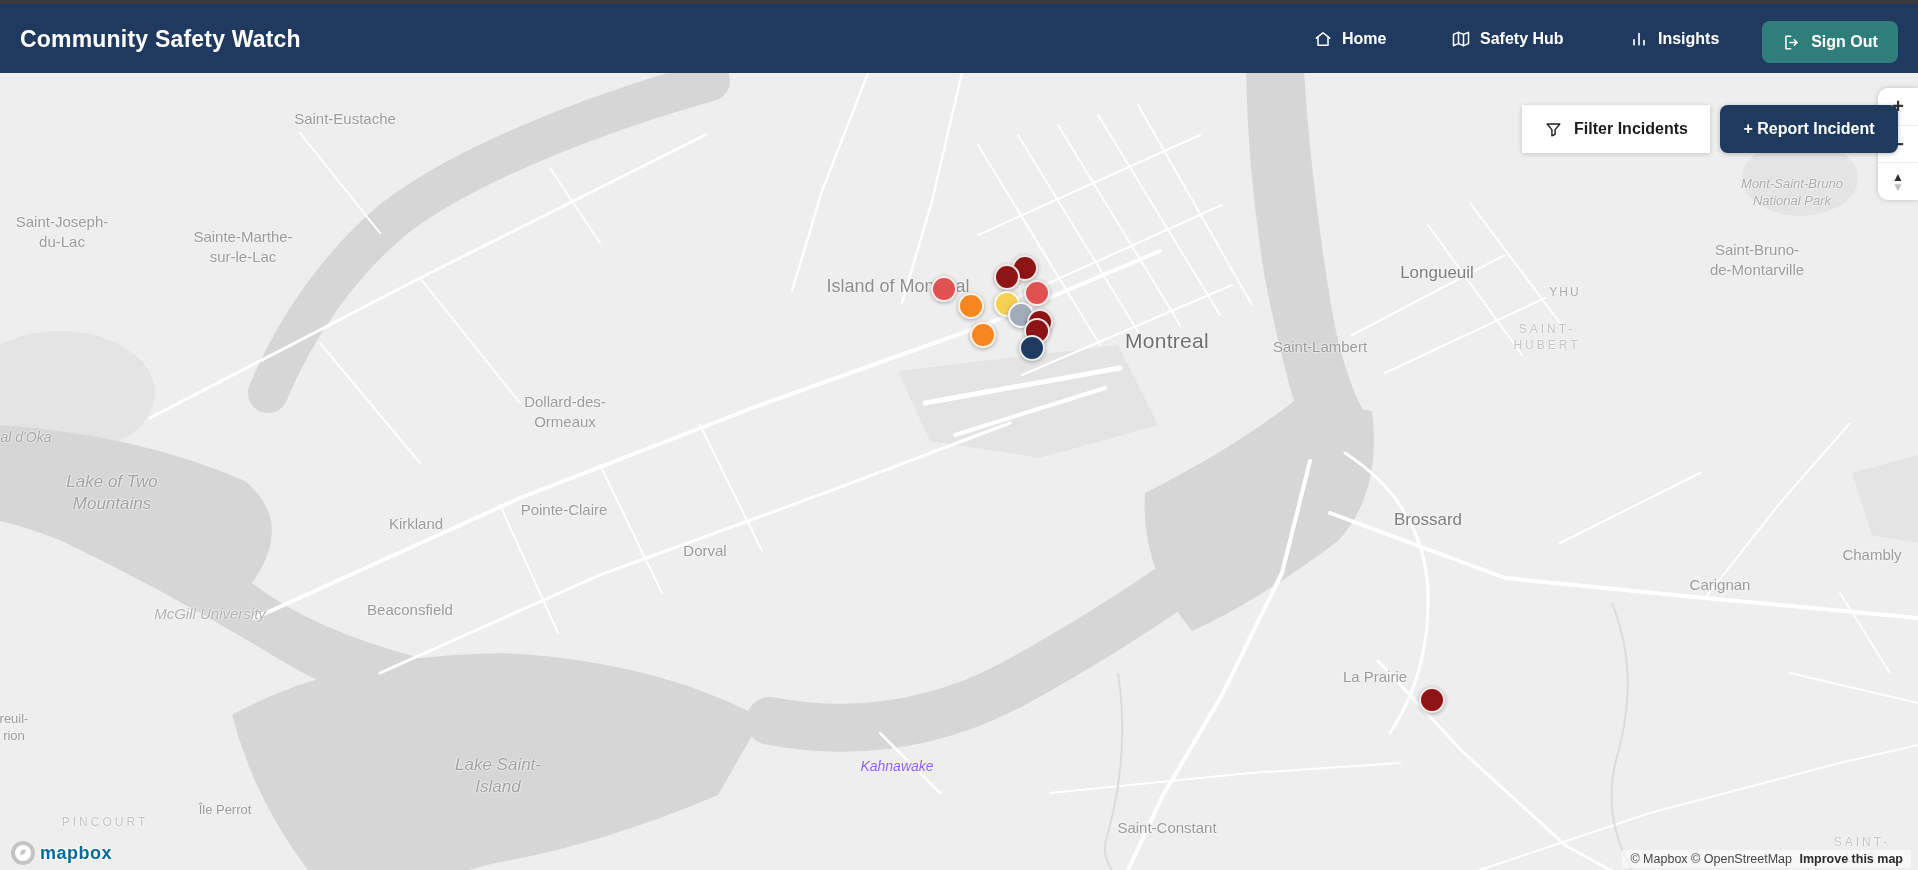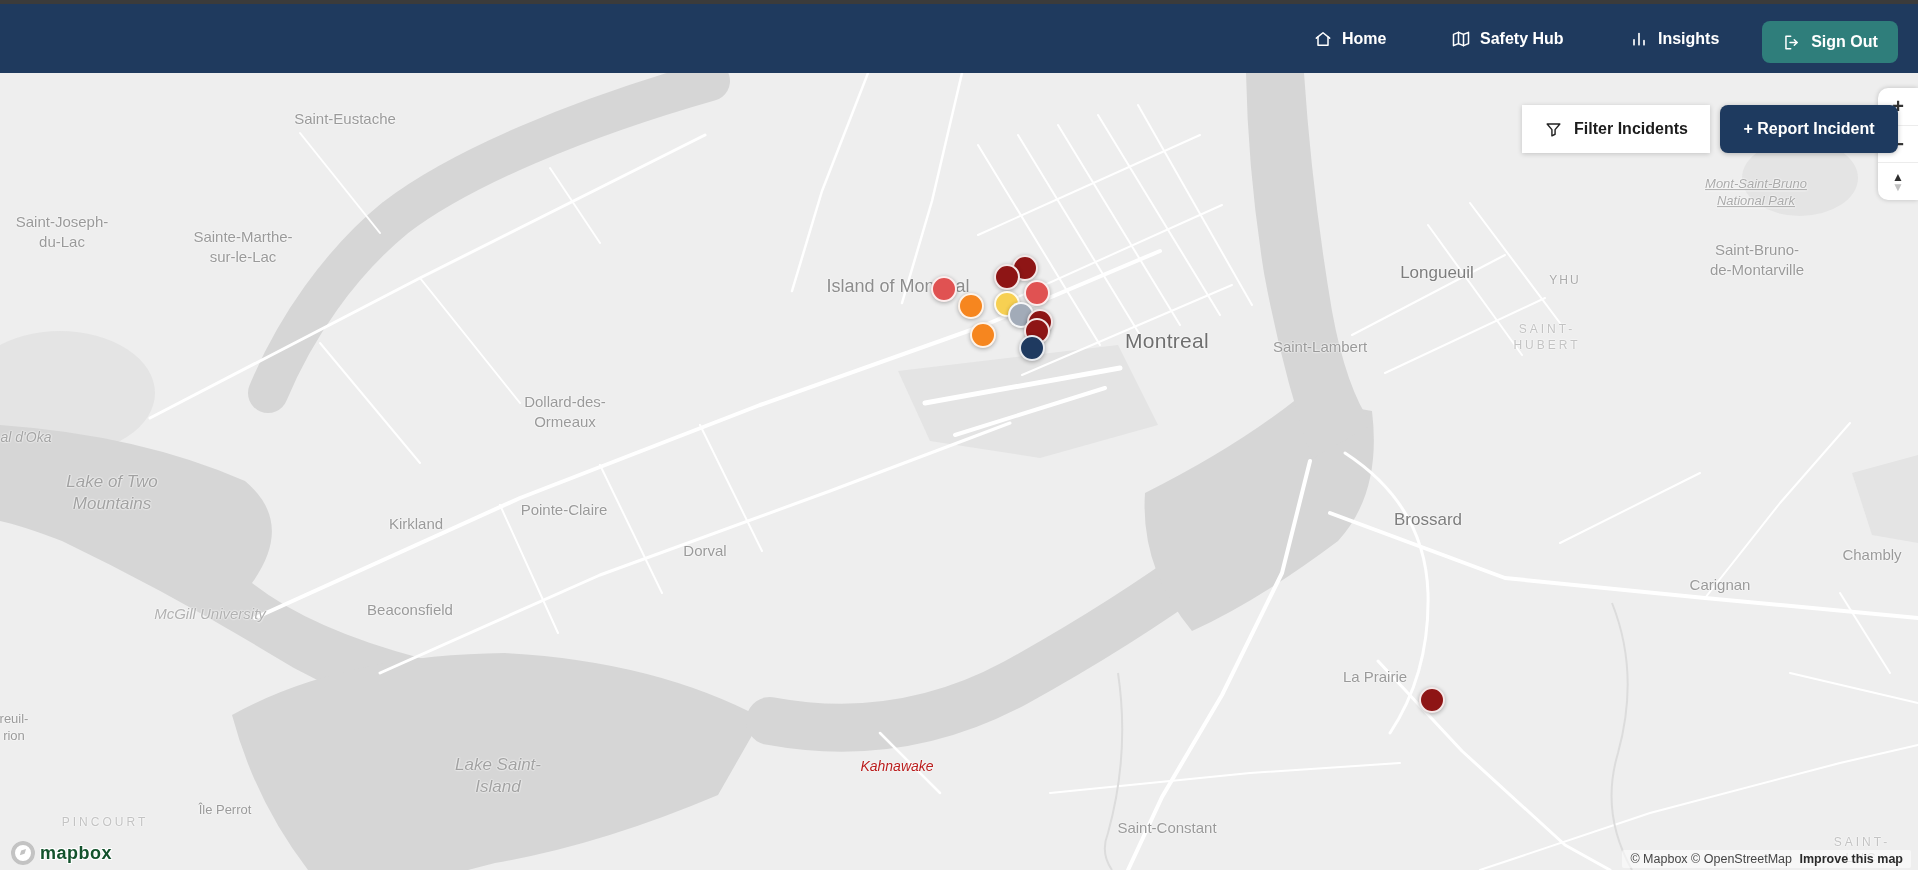--- a/index.html
+++ b/index.html
@@ -34,21 +34,21 @@
     text-shadow:0 0 2px rgba(255,255,255,.95),0 0 2px rgba(255,255,255,.95);}
   .lbl-town{font-size:15px;}
   .lbl-town-sm{font-size:13px;}
   .lbl-city{font-size:17px;color:#7d7d7d;}
   .lbl-metro{font-size:21px;color:#6f6f6f;letter-spacing:.3px;}
   .lbl-island{font-size:18px;color:#8d8d8d;}
   .lbl-lake{font-size:17px;font-style:italic;color:#a2a2a2;}
   .lbl-water{font-size:14px;font-style:italic;color:#a4a4a4;}
   .lbl-park{font-size:13px;font-style:italic;color:#ababab;}
   .lbl-park-sm{font-size:15px;font-style:italic;color:#b1b1b1;}
-  .lbl-park-lg{font-size:14px;font-style:italic;color:#b91c1c;}
+  .lbl-park-lg{font-size:14px;font-style:italic;color:#8b5cf6;}
   .lbl-zone{font-size:12px;color:#c3c3c3;letter-spacing:3px;}
   .lbl-zone-dark{font-size:12px;color:#a9a9a9;letter-spacing:2px;}
   
   .incident-marker{position:absolute;width:26px;height:26px;border-radius:50%;
     border:2px solid rgba(255,255,255,.9);box-sizing:border-box;
     box-shadow:0 1px 4px rgba(0,0,0,.3);cursor:pointer;}
   
   .btn-filter{position:absolute;left:1522px;top:32px;width:188px;height:48px;background:#ffffff;
     border:none;border-radius:0;display:flex;align-items:center;justify-content:center;gap:11px;
     font-family:"Liberation Sans",sans-serif;font-size:16px;font-weight:600;color:#1c1c1c;
@@ -64,33 +64,34 @@
     display:flex;flex-direction:column;}
   .navc-btn{flex:1;display:flex;align-items:center;justify-content:center;
     font-size:20px;font-weight:700;color:#333;border-bottom:1px solid #ececec;cursor:pointer;}
   .navc-btn:last-child{border-bottom:none;}
   .compass{flex-direction:column;}
   .compass .cu{color:#2e2e2e;font-size:12px;line-height:10px;}
   .compass .cd{color:#c2c2c2;font-size:12px;line-height:10px;}
   
   .mapbox-logo{position:absolute;left:10px;top:767px;display:flex;align-items:center;gap:4px;
     z-index:10;text-decoration:none;cursor:pointer;}
-  .mb-word{font-size:18px;font-weight:700;letter-spacing:.5px;color:#14532d;
+  .mb-word{font-size:18px;font-weight:700;letter-spacing:.5px;color:#0369a1;
     text-shadow:-1px -1px 0 #fff,1px -1px 0 #fff,-1px 1px 0 #fff,1px 1px 0 #fff,0 0 2px #fff;}
   .attribution{position:absolute;right:7px;top:777px;z-index:10;border-radius:2px;
     background:rgba(255,255,255,.55);padding:2px 8px;font-size:12.5px;color:#454545;white-space:nowrap;}
   .attribution a{color:#454545;text-decoration:none;cursor:pointer;}
   .attribution a.improve{font-weight:700;color:#2b2b2b;margin-left:4px;}
 </style>
 </head>
 <body>
 
 <div class="top-strip"></div>
 
 <header class="header">
+  <div class="app-title">Community Safety Watch</div>
 
   <div class="nav-item" id="nav-home">
     <svg width="20" height="20" viewBox="0 0 24 24" fill="none" stroke="#fff" stroke-width="1.8" stroke-linecap="round" stroke-linejoin="round">
       <path d="M4 11 L12 4.5 L20 11"></path>
         <path d="M6 9.5 V19.5 H18 V9.5"></path>
     </svg>
     <span>Home</span>
   </div>
 
   <div class="nav-item" id="nav-hub">
@@ -200,24 +201,24 @@
       <div class="map-label lbl-lake" style="left: 498px; top: 703px;">Lake Saint-
 Island</div>
       <div class="map-label lbl-town-sm" style="left: 225px; top: 737px;">Île Perrot</div>
       <div class="map-label lbl-zone" style="left: 105px; top: 750px;">PINCOURT</div>
       <div class="map-label lbl-park-lg" style="left: 897px; top: 693px;">Kahnawake</div>
       <div class="map-label lbl-town" style="left: 1167px; top: 755px;">Saint-Constant</div>
       <div class="map-label lbl-island" style="left: 898px; top: 214px;">Island of Montreal</div>
       <div class="map-label lbl-metro" style="left: 1167px; top: 268px;">Montreal</div>
       <div class="map-label lbl-town" style="left: 1320px; top: 274px;">Saint-Lambert</div>
       <div class="map-label lbl-city" style="left: 1437px; top: 200px;">Longueuil</div>
-      <div class="map-label lbl-zone-dark" style="left: 1565px; top: 208px; text-align: center;">YHU</div>
+      <div class="map-label lbl-zone-dark" style="left: 1565px; top: 220px; text-align: center;">YHU</div>
       <div class="map-label lbl-zone" style="left: 1547px; top: 265px;">SAINT-
 HUBERT</div>
-      <div class="map-label lbl-park" style="left: 1756px; top: 120px; text-decoration: underline;">Mont-Saint-Bruno
+      <div class="map-label lbl-park" style="left: 1792px; top: 120px;">Mont-Saint-Bruno
 National Park</div>
       <div class="map-label lbl-town" style="left: 1757px; top: 186px;">Saint-Bruno-
 de-Montarville</div>
       <div class="map-label lbl-city" style="left: 1428px; top: 447px;">Brossard</div>
       <div class="map-label lbl-town" style="left: 1720px; top: 512px;">Carignan</div>
       <div class="map-label lbl-town" style="left: 1872px; top: 482px;">Chambly</div>
       <div class="map-label lbl-town" style="left: 1375px; top: 604px;">La Prairie</div>
       <div class="map-label lbl-zone" style="left: 1862px; top: 778px;">SAINT-LUC</div>
       <div class="map-label lbl-town-sm" style="left: 14px; top: 655px;">reuil-
 rion</div>

